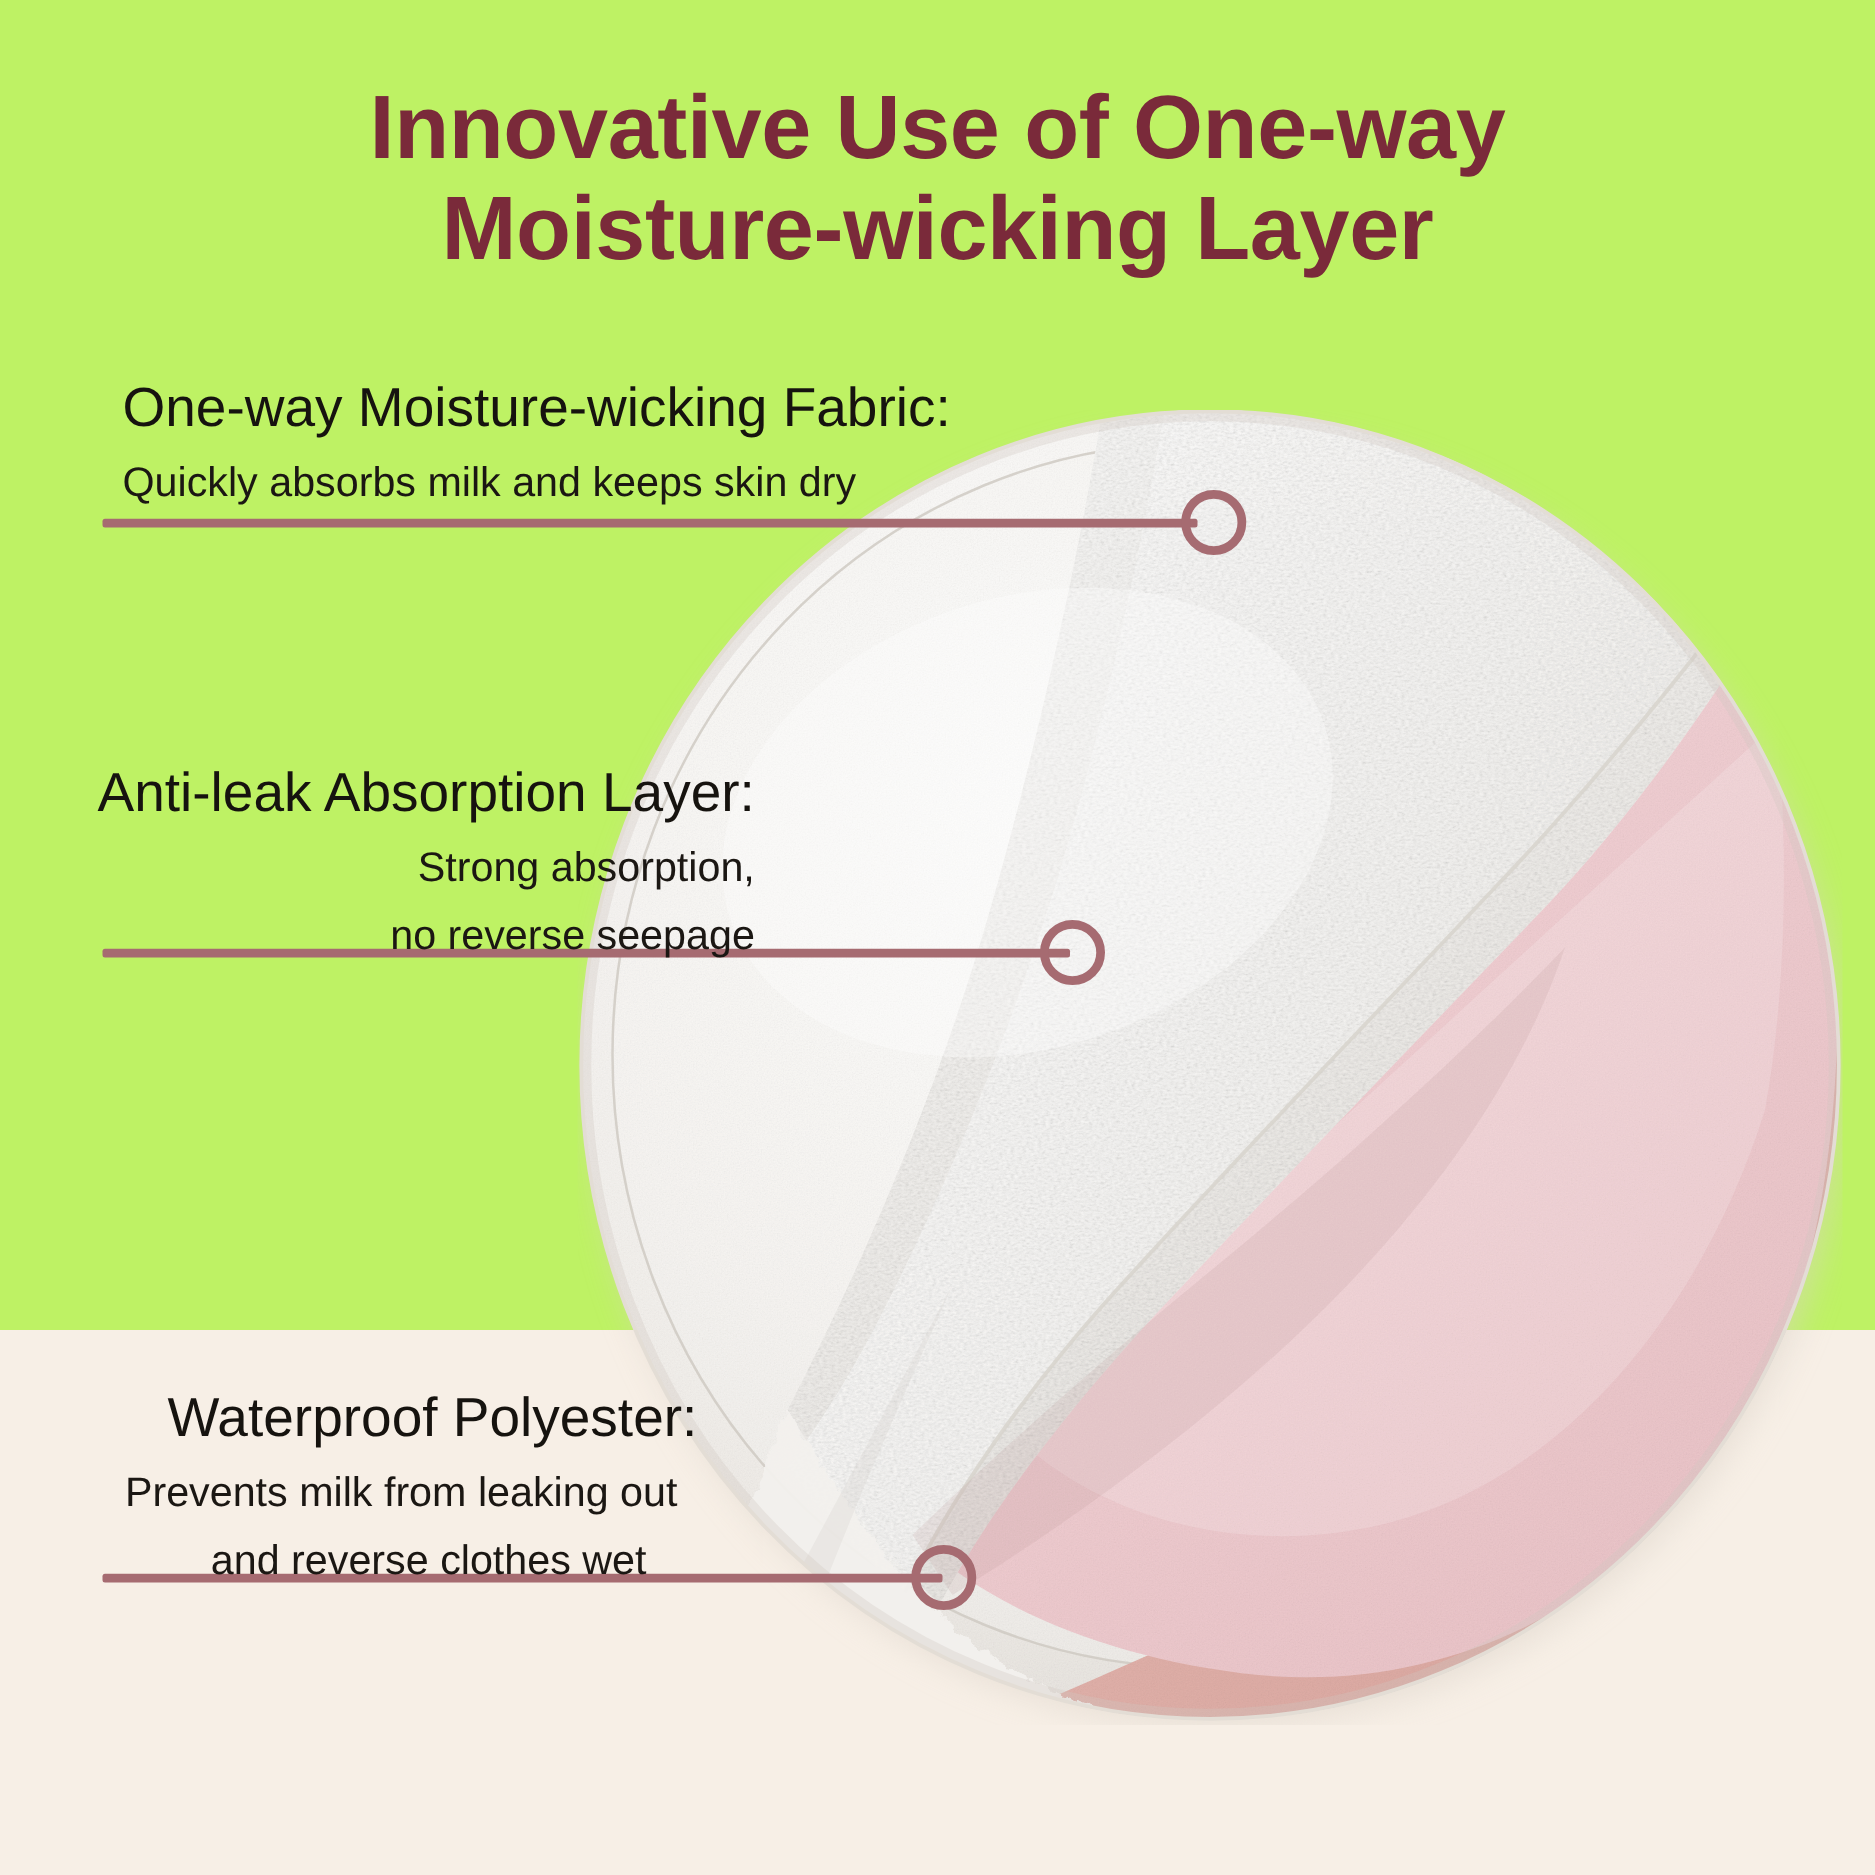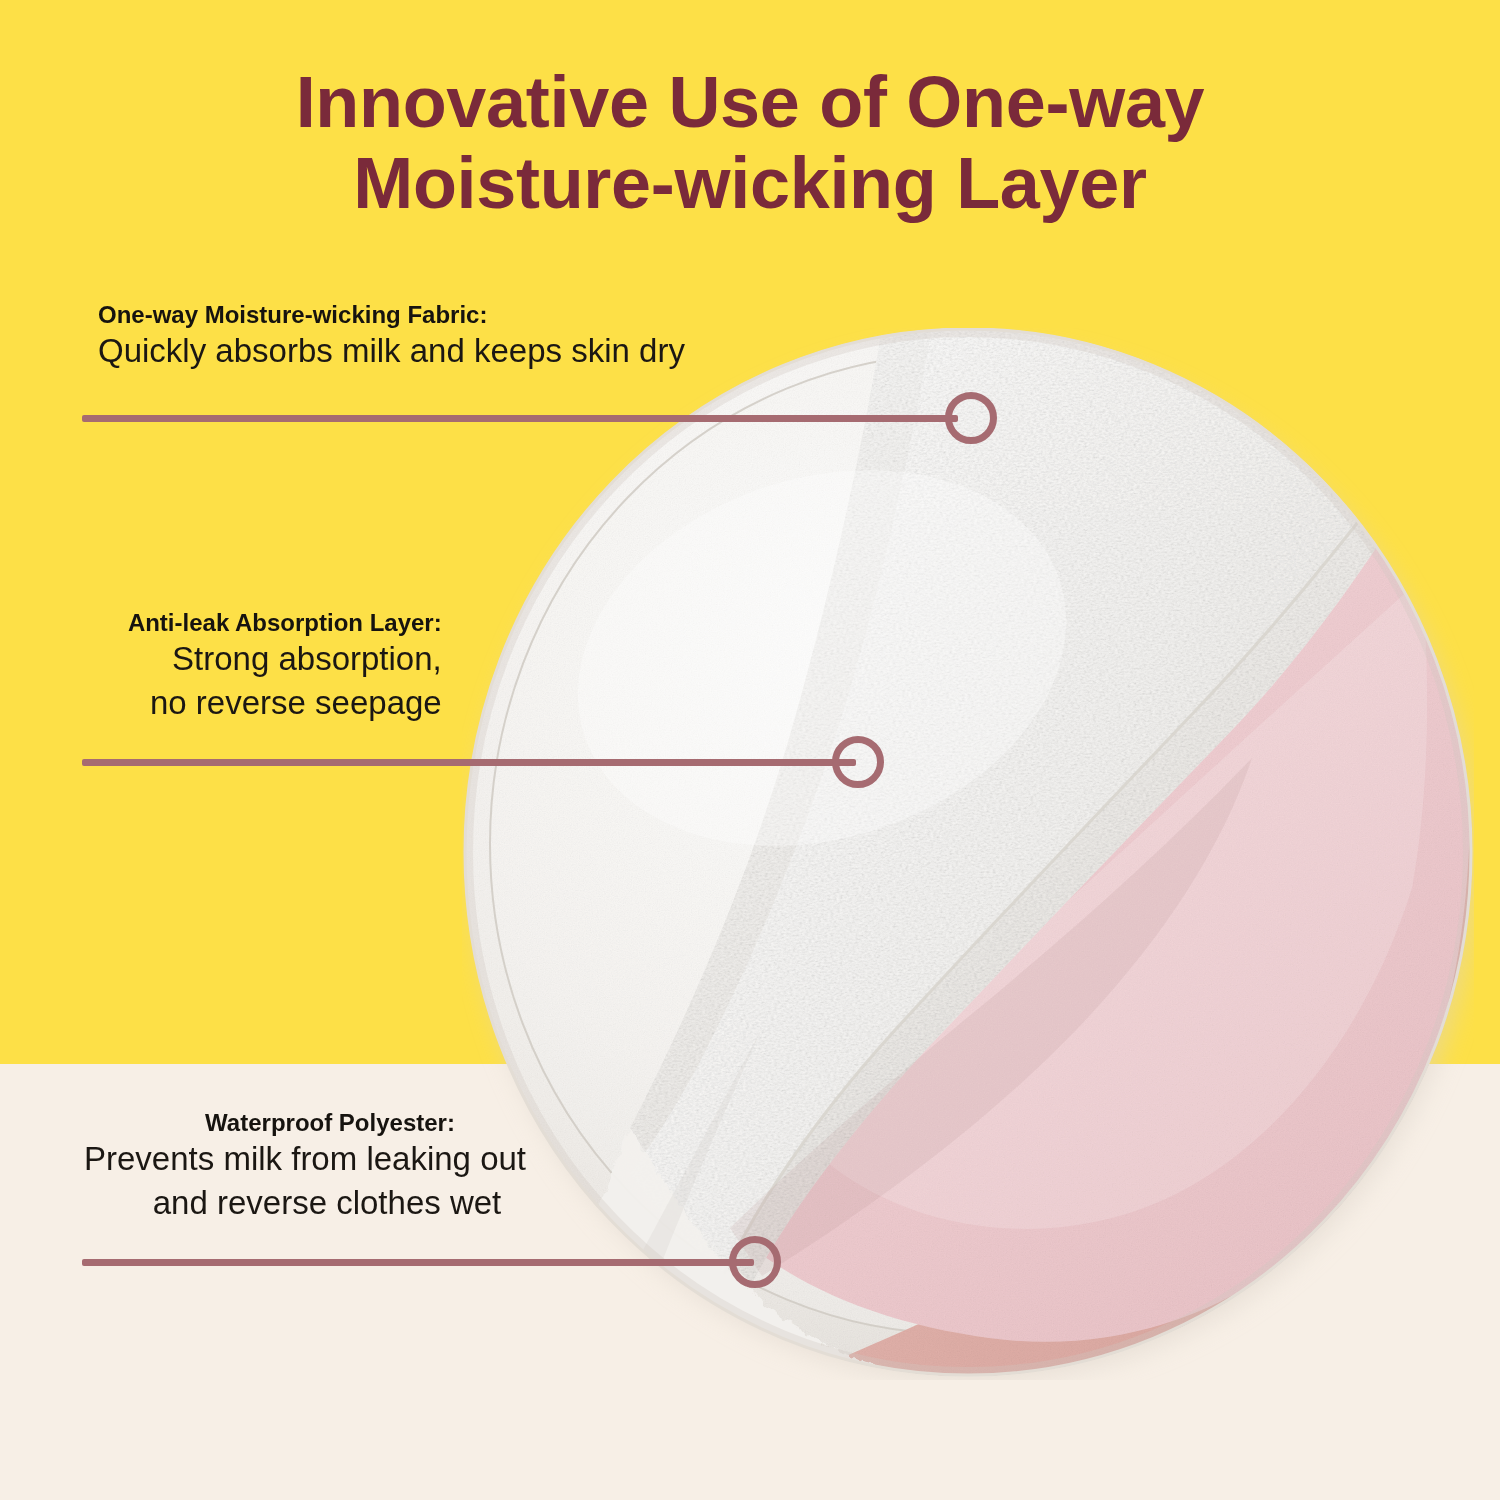--- a/index.html
+++ b/index.html
@@ -8,21 +8,21 @@
     font-family:"Liberation Sans", sans-serif;
     background:#f7efe6;
     position:relative;
     overflow:hidden;
   }
 
   
   #stage {
     position:absolute; inset:0;
     width:1500px; height:1064px;
-    background:#fde047;
+    background:#bef264;
   }
 
   
   .title-block {
     position:absolute;
     left:0; top:62px;
     width:1500px;
     text-align:center;
   }
   .title-line {
@@ -40,32 +40,33 @@
     position:absolute;
     left:462px; top:328px;
     width:1012px; height:1052px;
   }
   #product svg { display:block; width:100%; height:100%; }
 
   
   .callout { position:absolute; }
   .callout .c-title {
     display:block;
-    font-weight:bold;
-    font-size:24px;
+    font-weight:normal;
+    font-size:44px;
     color:#16130f;
     line-height:1.22;
     white-space:nowrap;
   }
   .callout .c-body {
     display:block;
     font-size:33px;
     color:#1b1713;
     line-height:1.33;
     white-space:nowrap;
+    margin-top:10px;
   }
 
   #callout-1 { left:98px; top:300px; text-align:left; }
   #callout-2 { left:78px; top:608px; text-align:right; }
   #callout-2 .c-body-wrap { padding-left:72px; }
   #callout-3 { left:134px; top:1108px; text-align:center; }
   #callout-3 .c-body-wrap { margin-left:-50px; }
   #callout-3 .c-body.indent { padding-left:44px; }
 
   

